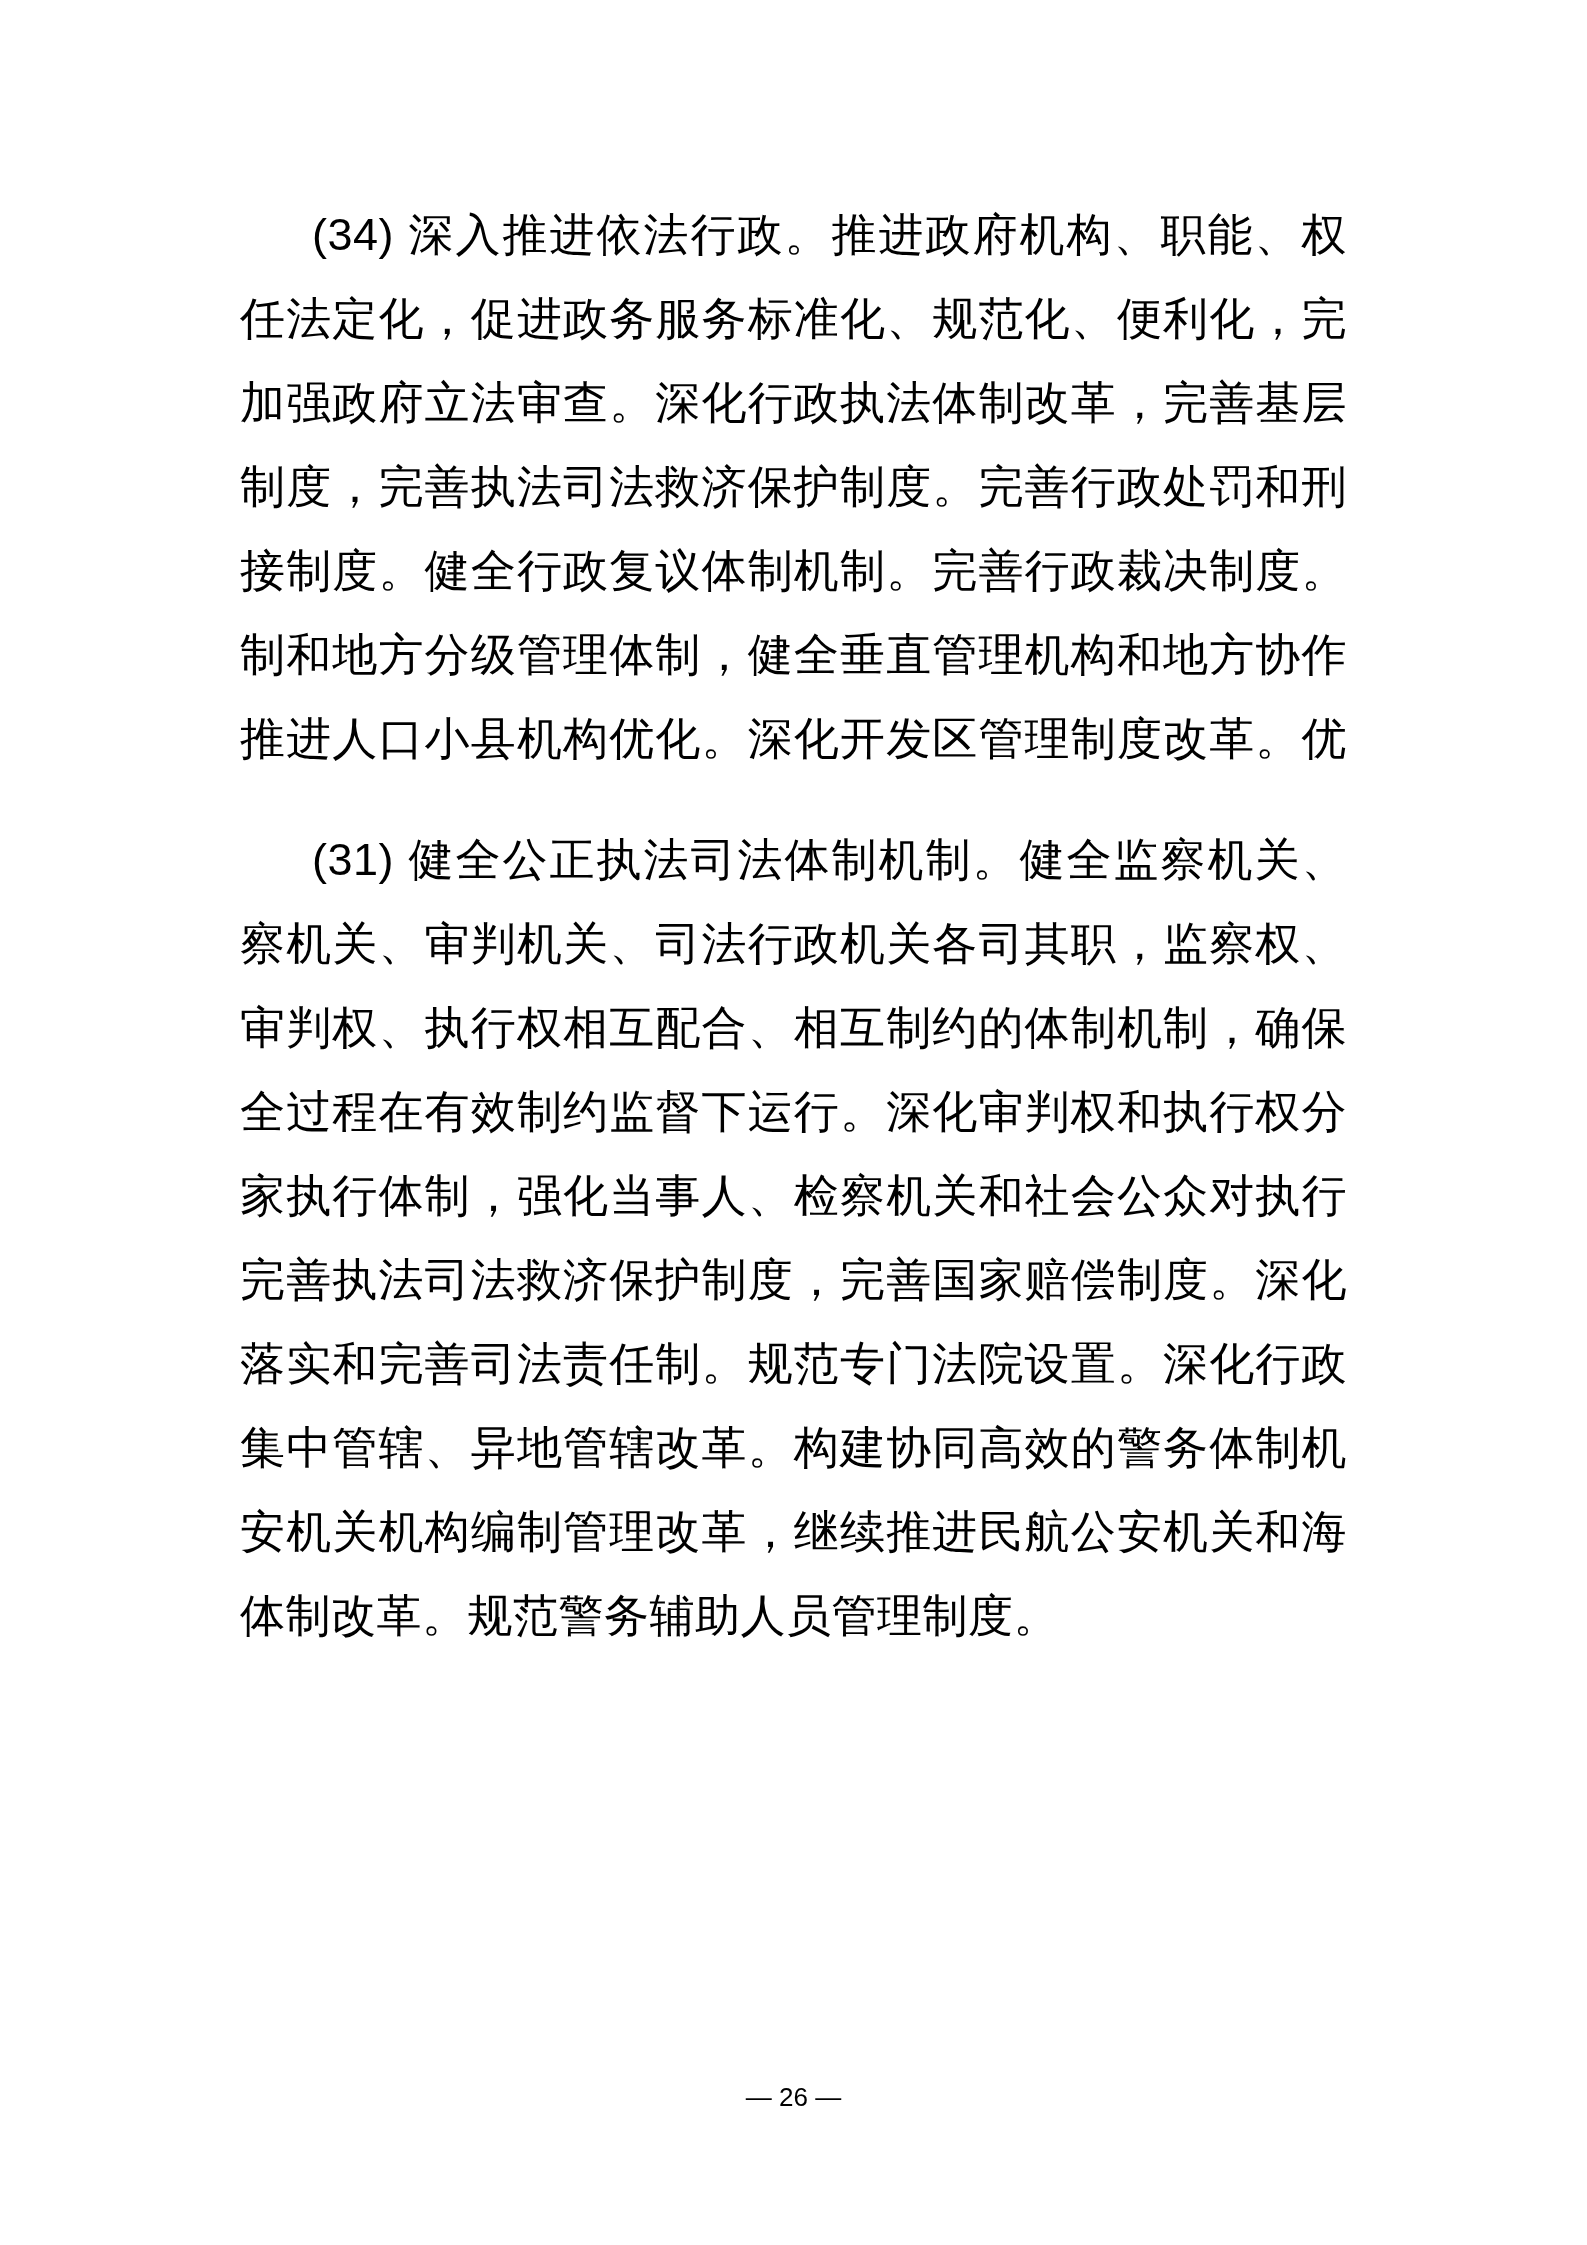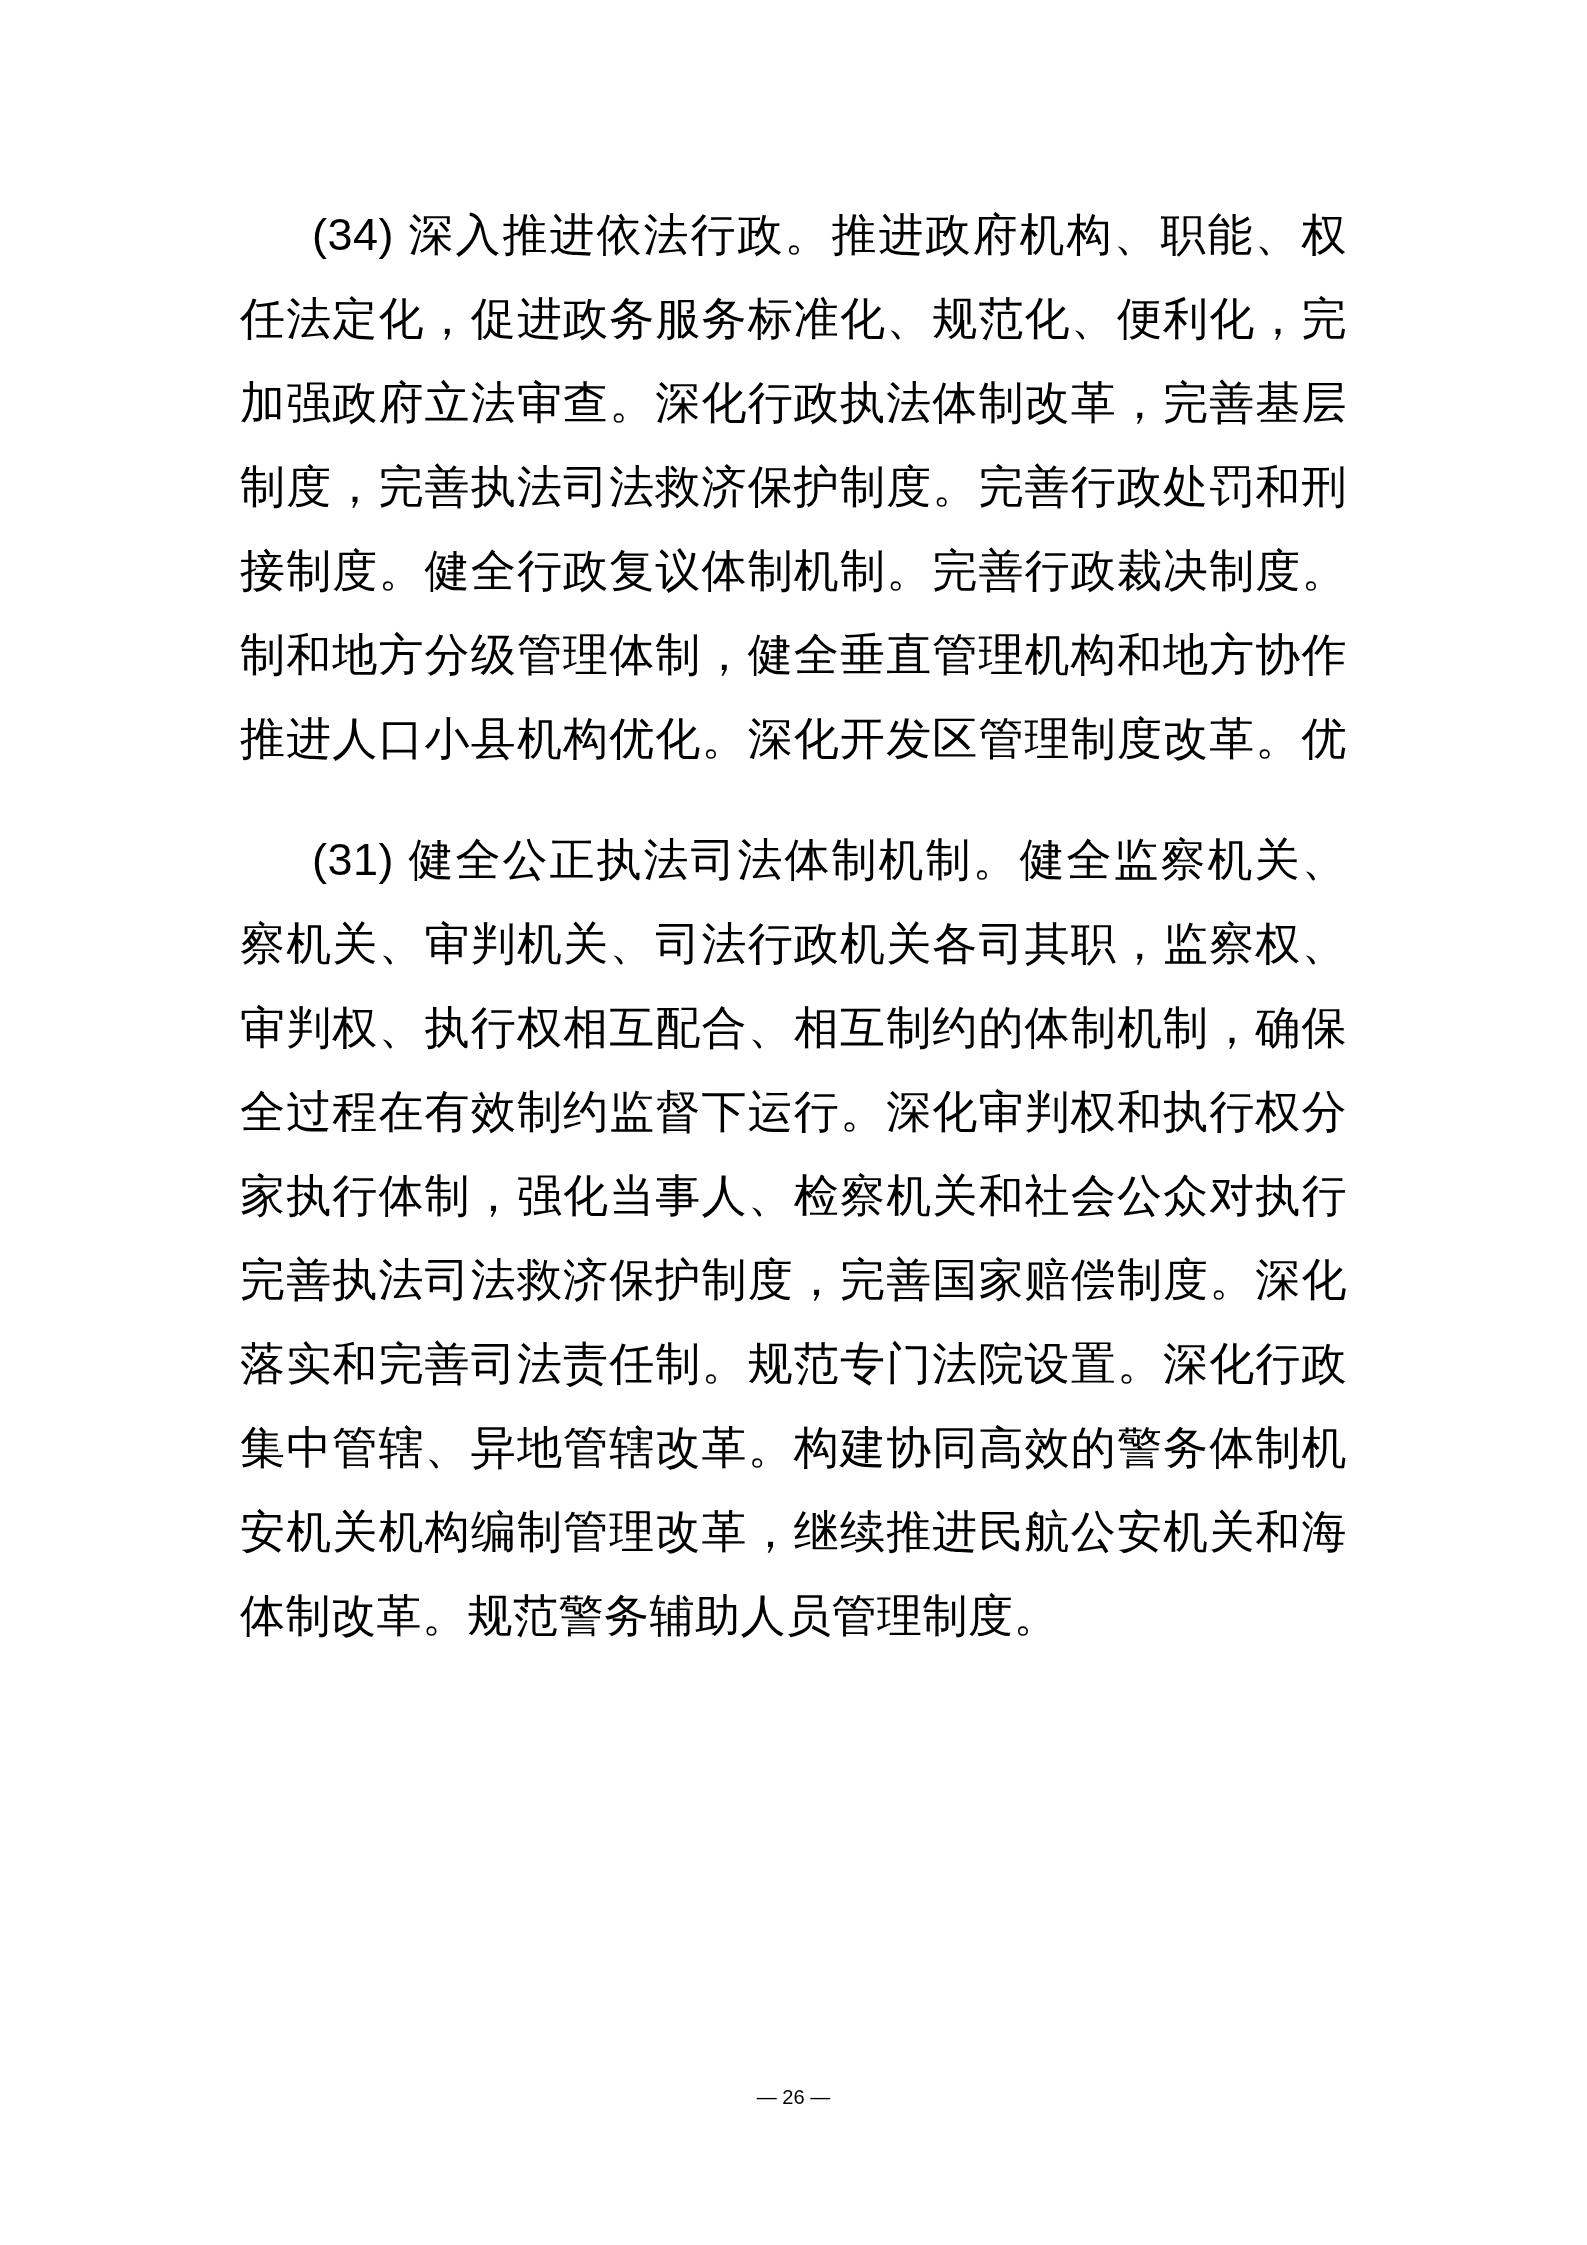--- a/index.html
+++ b/index.html
@@ -39,21 +39,21 @@
     letter-spacing: 0.5px;
   }
   .line.first { text-indent: 72px; }
   .line.para-end { text-align-last: left; }
   .page-number {
     position: absolute;
     top: 2082px;
     left: 0;
     width: 1587px;
     text-align: center;
-    font-size: 20px;
+    font-size: 26px;
     line-height: 30px;
     color: #000000;
   }
 </style>
 </head>
 <body>
 
 <div class="doc-page">
   <div class="content">
 

